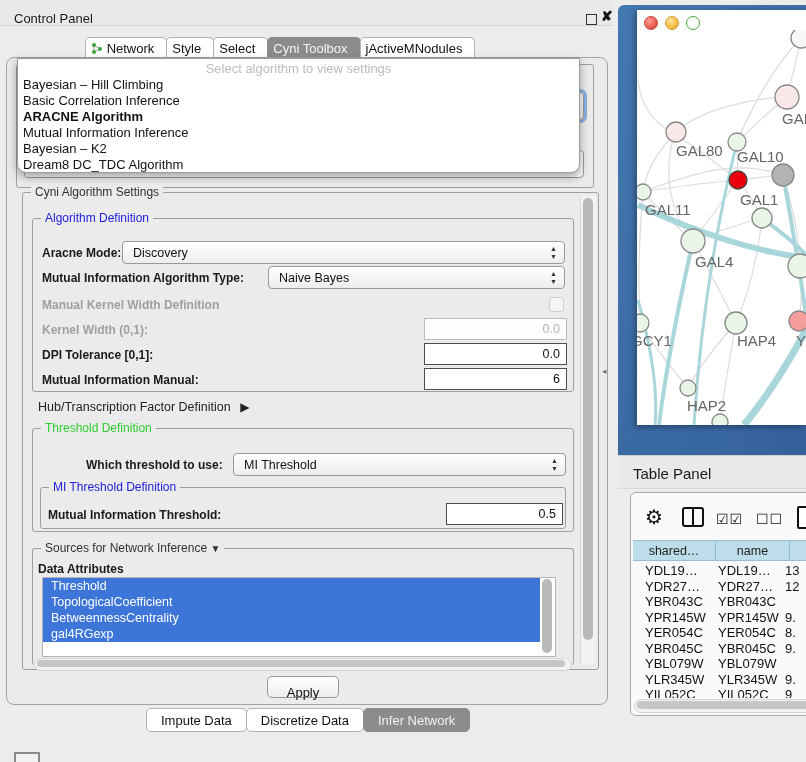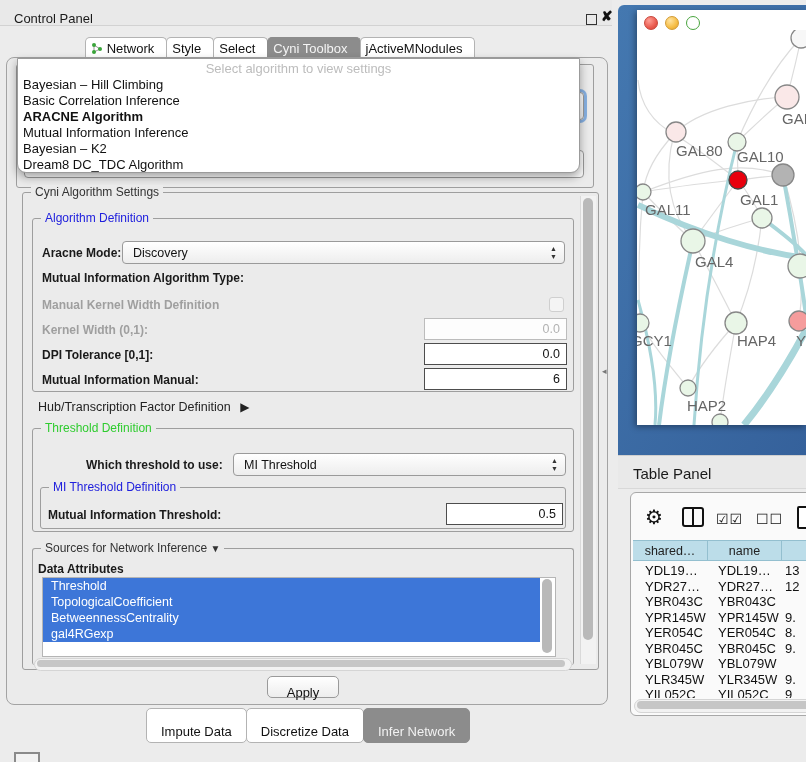--- a/index.html
+++ b/index.html
@@ -18,21 +18,21 @@
   .stepper{position:absolute;right:5px;top:3px;width:11px;text-align:center;color:#333;font-size:7px;line-height:8px;}
   
   .field{background:#fff;box-sizing:border-box;font-size:12.5px;text-align:right;padding:3px 6px 0 0;}
   .field.on{border:1.5px solid #4d4d4d;color:#111;}
   .field.off{border:1px solid #bcbcbc;color:#b2b2b2;background:#fdfdfd;}
   
   .tab{display:inline-block;background:#fff;border:1px solid #b3b3b3;border-bottom:none;
        border-radius:5px 5px 0 0;padding:3px 12px 4px 5px;font-size:13px;color:#111;margin-right:-1px;vertical-align:bottom;}
   .tab.sel{background:#8c8c8c;color:#f4f4f4;border-color:#8c8c8c;}
   .btab{display:inline-block;background:#fff;border:1px solid #b3b3b3;border-radius:5px 5px 5px 5px;
-        padding:15px 14px 3px 14px;font-size:13px;color:#111;margin-right:-1px;}
+        padding:4px 14px 3px 14px;font-size:13px;color:#111;margin-right:-1px;}
   .btab.sel{background:#8c8c8c;color:#f2f2f2;border-color:#8c8c8c;}
   
   #algo-popup{background:#fff;border:1px solid #9b9b9b;border-radius:0 0 9px 9px;
       box-shadow:0 4px 10px rgba(0,0,0,.35);}
   .algo-item{font-size:13px;color:#111;padding:0 0 0 5px;line-height:16px;white-space:nowrap;}
   
   #attr-list{background:#fff;border:1px solid #b5b5b5;box-sizing:border-box;overflow:hidden;}
   .attr-item{font-size:12.5px;color:#fff;background:#3d76d8;line-height:16px;padding-left:8px;white-space:nowrap;}
   
   .sb-track-v{background:#f2f2f2;border-left:1px solid #d9d9d9;}
@@ -107,20 +107,24 @@
     <span class="gtitle" style="color:#2020dd;">Algorithm Definition</span>
   </div>
 
   <div class="abs lbl bold" style="left:42px;top:246px;">Aracne Mode:</div>
   <div class="abs combo" style="left:122px;top:241px;width:443px;height:23px;">
     <div class="ctext">Discovery</div>
     <div class="stepper">▲<br>▼</div>
   </div>
 
   <div class="abs lbl bold" style="left:42px;top:271px;">Mutual Information Algorithm Type:</div>
+  <div class="abs combo" style="left:268px;top:266px;width:297px;height:23px;">
+    <div class="ctext">Naive Bayes</div>
+    <div class="stepper">▲<br>▼</div>
+  </div>
 
   <div class="abs lbl bold gray" style="left:42px;top:298px;">Manual Kernel Width Definition</div>
   <div class="abs" style="left:549px;top:297px;width:13px;height:13px;border:1px solid #cfcfcf;border-radius:3px;background:#f4f4f4;"></div>
 
   <div class="abs lbl bold gray" style="left:42px;top:323px;">Kernel Width (0,1):</div>
   <div class="abs field off" style="left:424px;top:318px;width:143px;height:22px;">0.0</div>
 
   <div class="abs lbl bold" style="left:42px;top:348px;">DPI Tolerance [0,1]:</div>
   <div class="abs field on" style="left:424px;top:343px;width:143px;height:22px;">0.0</div>
 
@@ -243,21 +247,21 @@
   <div class="abs" style="left:630px;top:492px;width:200px;height:222px;background:#fafafa;border:1px solid #a8a8a8;border-radius:6px;"></div>
 
   <div class="abs" style="left:645px;top:505px;font-size:20px;color:#111;">⚙</div>
   <div class="abs" style="left:682px;top:507px;width:18px;height:16px;border:2px solid #111;border-radius:3px;">
     <div style="position:absolute;left:8px;top:0;width:2px;height:16px;background:#111;"></div>
   </div>
   <div class="abs" style="left:716px;top:511px;font-size:14px;color:#111;letter-spacing:1px;">☑☑</div>
   <div class="abs" style="left:756px;top:511px;font-size:14px;color:#111;letter-spacing:1px;">☐☐</div>
   <div class="abs" style="left:797px;top:506px;width:16px;height:19px;border:2px solid #111;border-radius:2px;background:#fff;"></div>
 
-  <div id="tbl-header" class="abs" style="left:633px;top:540px;width:180px;height:21px;white-space:nowrap;font-weight:normal;"><span class="thcell" style="width: 75px;">shared…</span><span class="thcell" style="width: 74px;">name</span><span class="thcell" style="width: 60px;"></span></div>
+  <div id="tbl-header" class="abs" style="left:633px;top:540px;width:180px;height:21px;white-space:nowrap;font-weight:normal;"><span class="thcell" style="width: 83px;">shared…</span><span class="thcell" style="width: 74px;">name</span><span class="thcell" style="width: 60px;"></span></div>
   <div id="tbl-rows" class="abs" style="left:633px;top:563px;width:180px;height:135px;overflow:hidden;">
       <div class="trow"><span class="tdcell" style="width: 75px; padding-left: 12px;">YDL19…</span><span class="tdcell" style="width: 74px; padding-left: 10px;">YDL19…</span><span class="tdcell" style="width: 60px; padding-left: 3px;">13</span></div>
       <div class="trow"><span class="tdcell" style="width: 75px; padding-left: 12px;">YDR27…</span><span class="tdcell" style="width: 74px; padding-left: 10px;">YDR27…</span><span class="tdcell" style="width: 60px; padding-left: 3px;">12</span></div>
       <div class="trow"><span class="tdcell" style="width: 75px; padding-left: 12px;">YBR043C</span><span class="tdcell" style="width: 74px; padding-left: 10px;">YBR043C</span><span class="tdcell" style="width: 60px; padding-left: 3px;"></span></div>
       <div class="trow"><span class="tdcell" style="width: 75px; padding-left: 12px;">YPR145W</span><span class="tdcell" style="width: 74px; padding-left: 10px;">YPR145W</span><span class="tdcell" style="width: 60px; padding-left: 3px;">9.</span></div>
       <div class="trow"><span class="tdcell" style="width: 75px; padding-left: 12px;">YER054C</span><span class="tdcell" style="width: 74px; padding-left: 10px;">YER054C</span><span class="tdcell" style="width: 60px; padding-left: 3px;">8.</span></div>
       <div class="trow"><span class="tdcell" style="width: 75px; padding-left: 12px;">YBR045C</span><span class="tdcell" style="width: 74px; padding-left: 10px;">YBR045C</span><span class="tdcell" style="width: 60px; padding-left: 3px;">9.</span></div>
       <div class="trow"><span class="tdcell" style="width: 75px; padding-left: 12px;">YBL079W</span><span class="tdcell" style="width: 74px; padding-left: 10px;">YBL079W</span><span class="tdcell" style="width: 60px; padding-left: 3px;"></span></div>
       <div class="trow"><span class="tdcell" style="width: 75px; padding-left: 12px;">YLR345W</span><span class="tdcell" style="width: 74px; padding-left: 10px;">YLR345W</span><span class="tdcell" style="width: 60px; padding-left: 3px;">9.</span></div>
       <div class="trow"><span class="tdcell" style="width: 75px; padding-left: 12px;">YIL052C</span><span class="tdcell" style="width: 74px; padding-left: 10px;">YIL052C</span><span class="tdcell" style="width: 60px; padding-left: 3px;">9</span></div>

